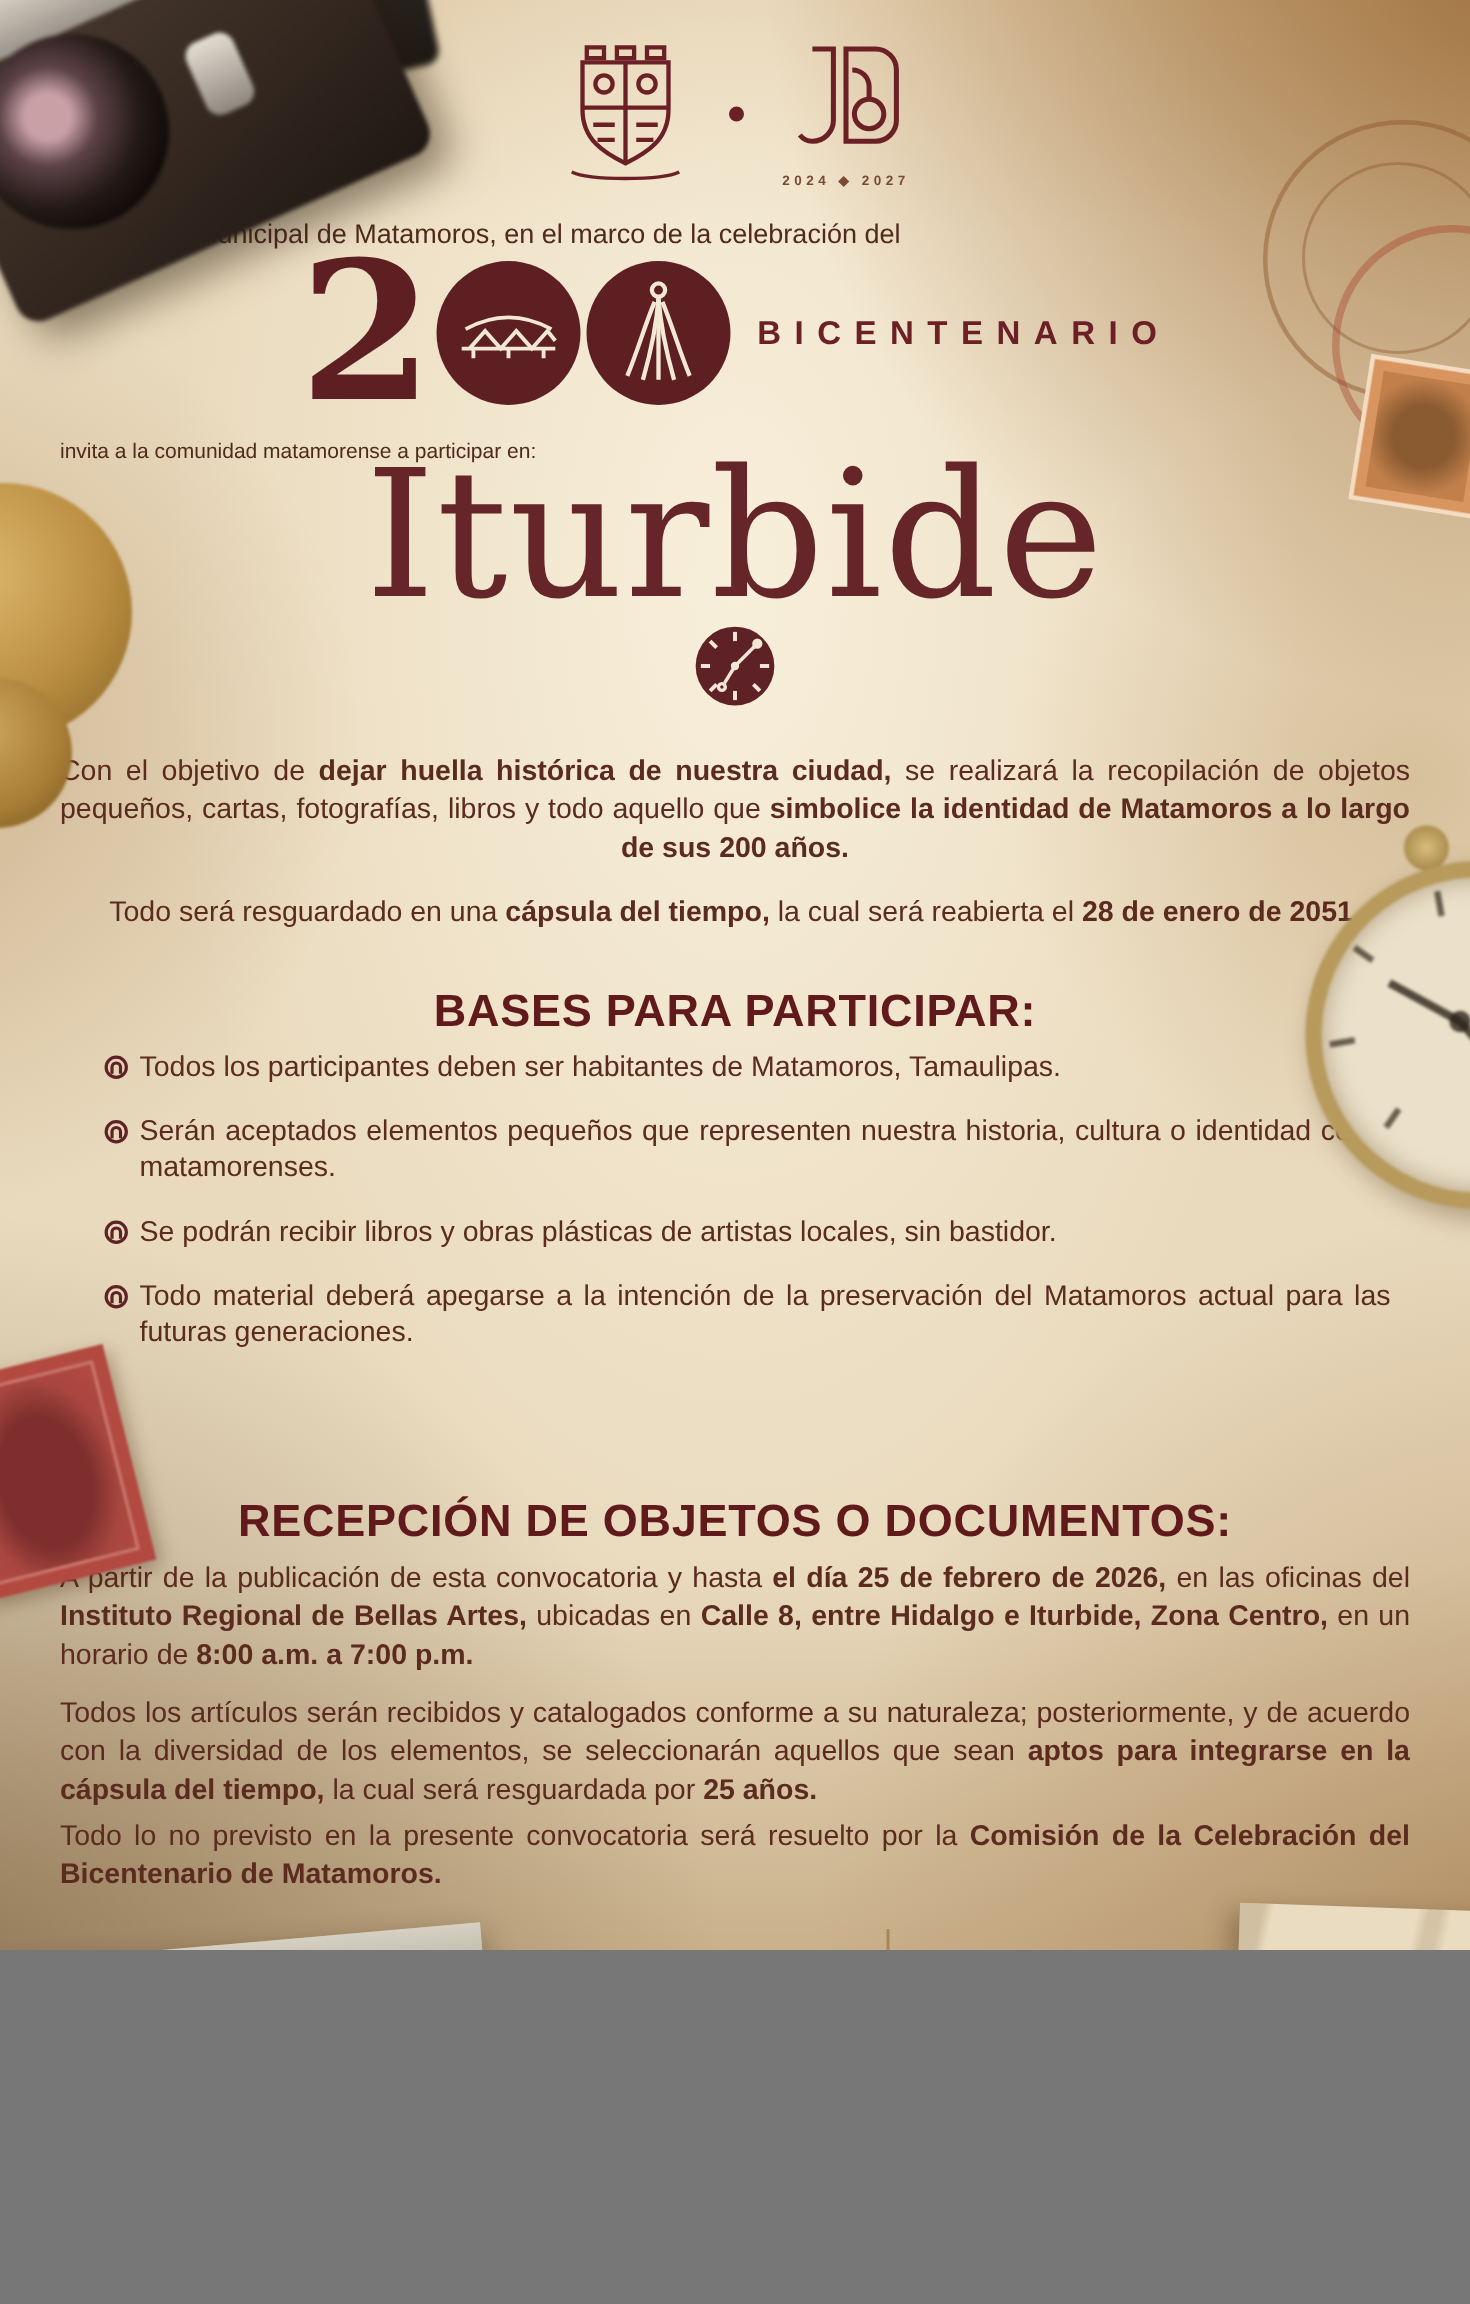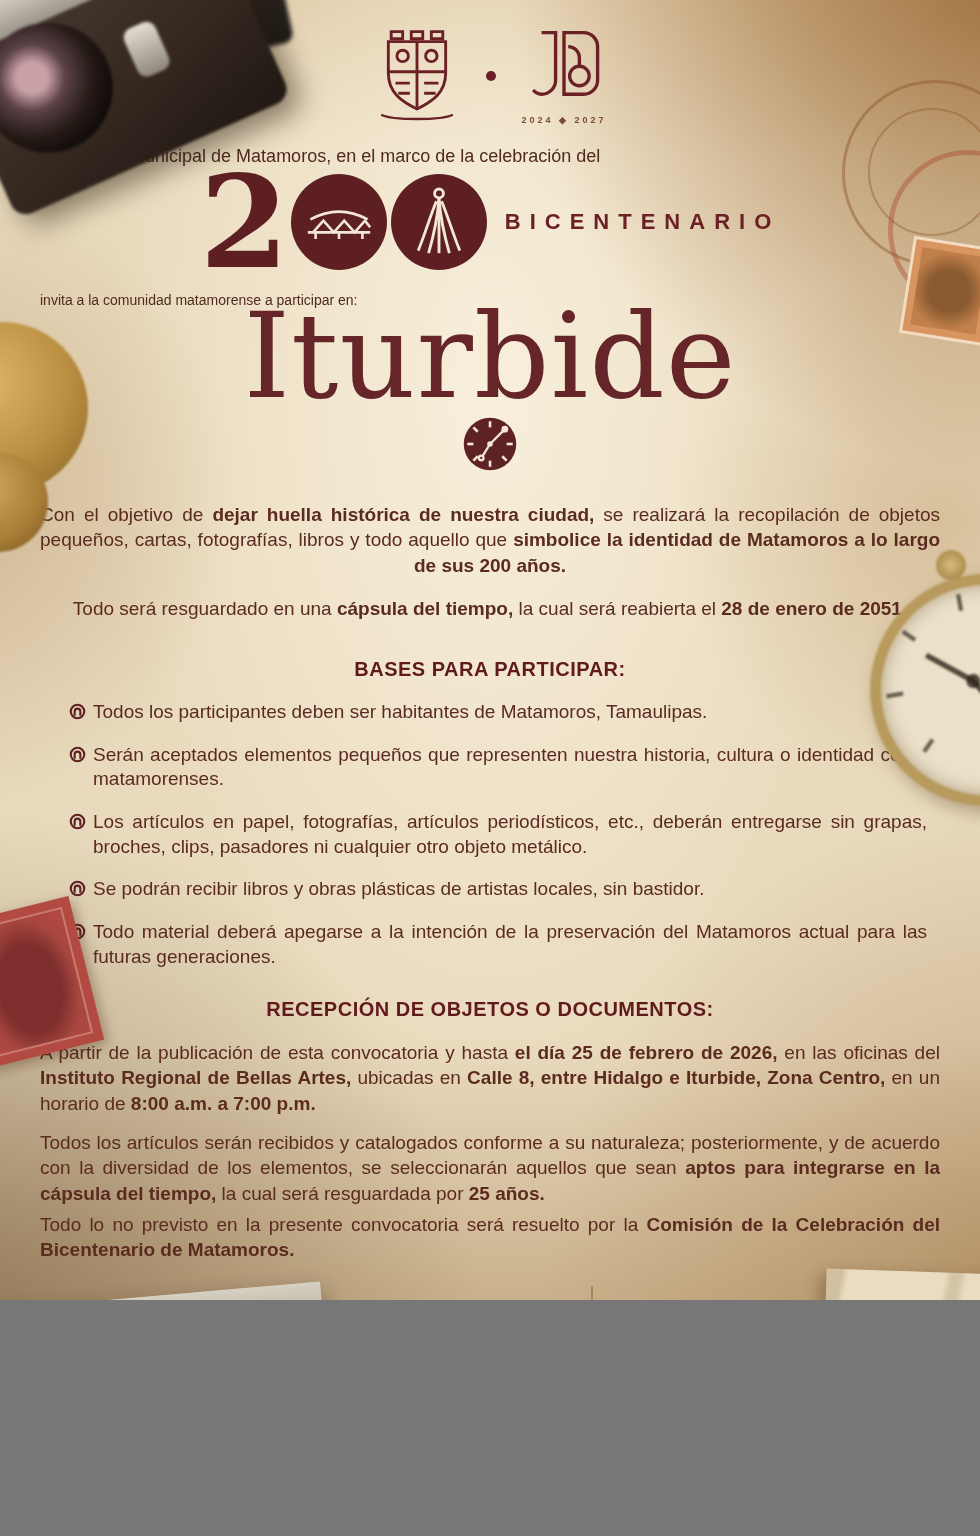--- a/index.html
+++ b/index.html
@@ -34,21 +34,21 @@
   .wordmark{margin-left:18px;font-size:22px;font-weight:800;letter-spacing:9px;color:#6b2026;}
   .invite{position:absolute;top:292px;left:40px;width:900px;font-size:14px;font-weight:400;color:#4f2a1d;}
 
   
   .title1{position:absolute;top:296px;left:0;width:100%;text-align:center;
     font-family:"DejaVu Serif",serif;font-size:118px;line-height:1.02;color:#652529;letter-spacing:1px;}
   .title2{position:absolute;top:416px;left:0;width:100%;display:flex;justify-content:center;align-items:center;gap:4px;}
   .title2 .t2{font-size:52px;font-weight:800;letter-spacing:2px;color:#5e2125;}
 
   
-  .sec-h{position:absolute;left:40px;width:900px;text-align:center;font-weight:800;color:#611a1c;font-size:20px;letter-spacing:.5px;}
+  .sec-h{position:absolute;left:40px;width:900px;text-align:center;font-weight:800;color:#611a1c;font-size:30px;letter-spacing:.5px;}
   .bullets{position:absolute;top:700px;left:69px;width:858px;margin:0;padding:0;list-style:none;}
   .bullets li{display:flex;gap:7px;margin-bottom:18px;color:#5b2b20;font-size:19px;line-height:1.3;text-align:justify;}
   .bullets li .bi{flex:0 0 17px;margin-top:3px;}
 
   
   .footer{position:absolute;top:1499px;left:488px;display:flex;align-items:center;gap:10px;z-index:9;color:#1f1209;font-weight:700;font-size:21px;}
   .soc{display:flex;align-items:center;gap:4px;}
   .footer .sep{width:26px;}
 
   
@@ -248,29 +248,20 @@
         </svg>
       <span>Serán aceptados elementos pequeños que representen nuestra historia, cultura o identidad como matamorenses.</span>
       </li>
     <li>
       <svg class="bi" width="17" height="17" viewBox="0 0 24 24">
           <g fill="none" stroke="#5e2125" stroke-width="3">
             <circle cx="12" cy="12" r="9.5"></circle>
             <path d="M8 18 v-6 a4 4 0 0 1 8 0 v6"></path>
           </g>
         </svg>
-      <span>Los artículos en papel, fotografías, artículos periodísticos, etc., deberán entregarse sin grapas, broches, clips, pasadores ni cualquier otro objeto metálico.</span>
-      </li>
-    <li>
-      <svg class="bi" width="17" height="17" viewBox="0 0 24 24">
-          <g fill="none" stroke="#5e2125" stroke-width="3">
-            <circle cx="12" cy="12" r="9.5"></circle>
-            <path d="M8 18 v-6 a4 4 0 0 1 8 0 v6"></path>
-          </g>
-        </svg>
       <span>Se podrán recibir libros y obras plásticas de artistas locales, sin bastidor.</span>
       </li>
     <li>
       <svg class="bi" width="17" height="17" viewBox="0 0 24 24">
           <g fill="none" stroke="#5e2125" stroke-width="3">
             <circle cx="12" cy="12" r="9.5"></circle>
             <path d="M8 18 v-6 a4 4 0 0 1 8 0 v6"></path>
           </g>
         </svg>
       <span>Todo material deberá apegarse a la intención de la preservación del Matamoros actual para las futuras generaciones.</span>

